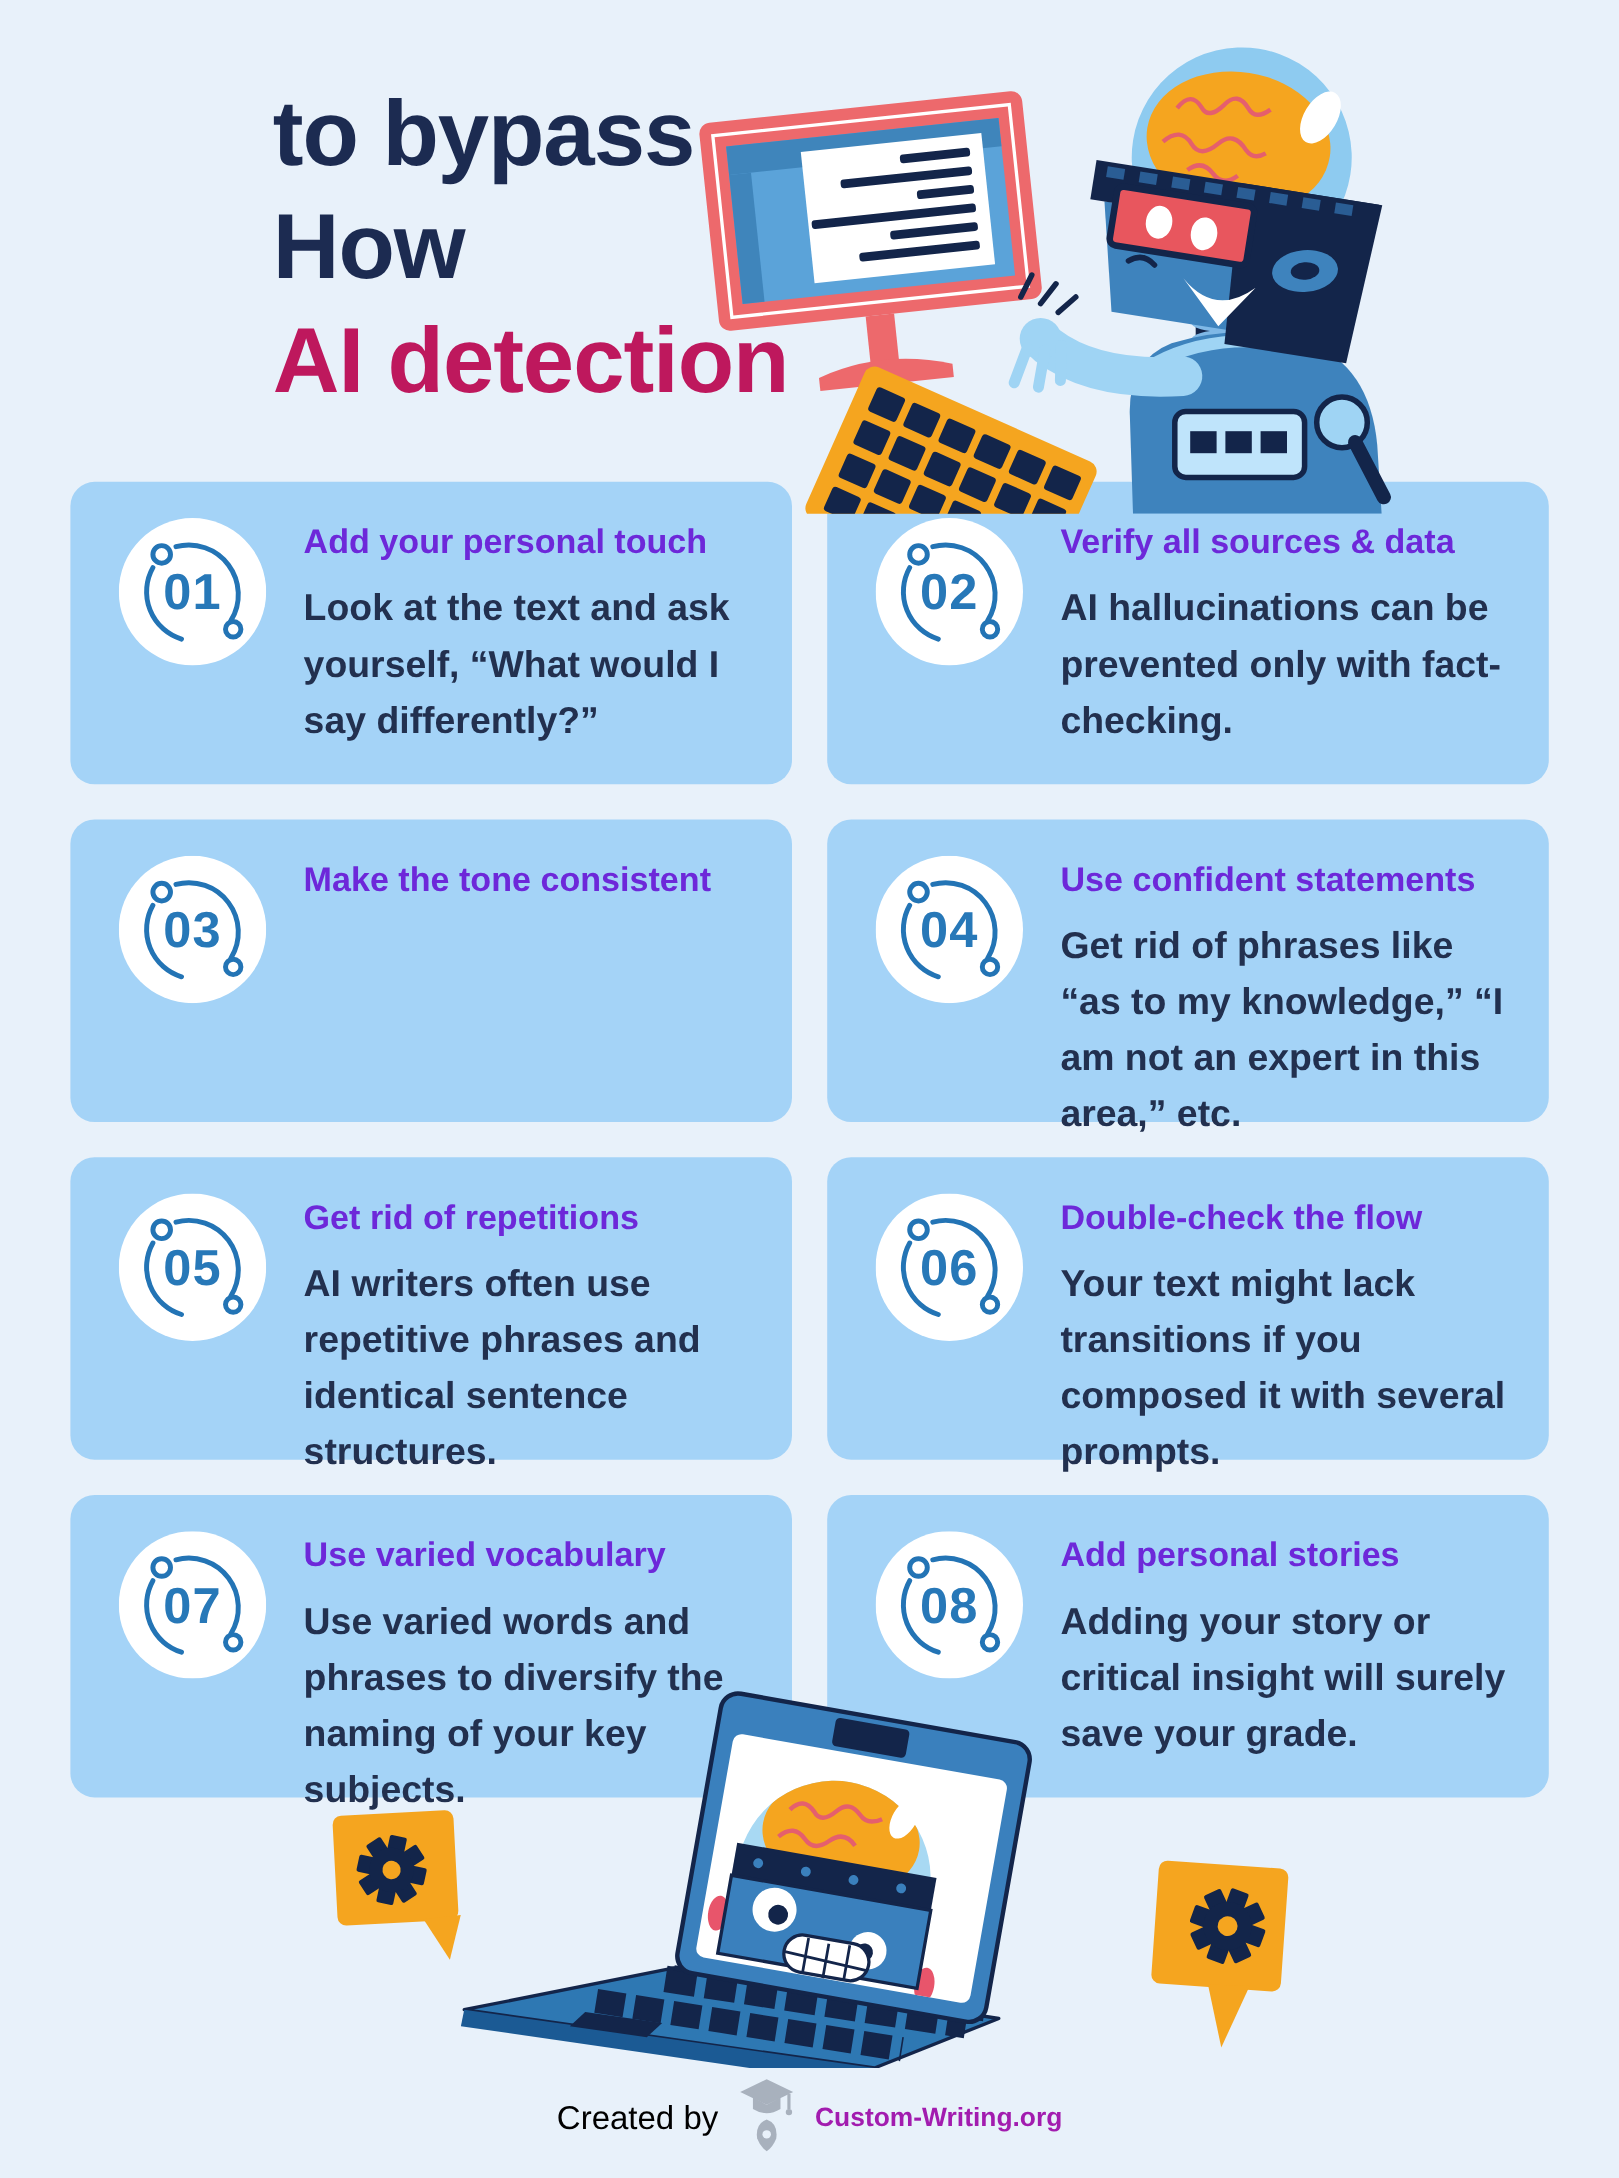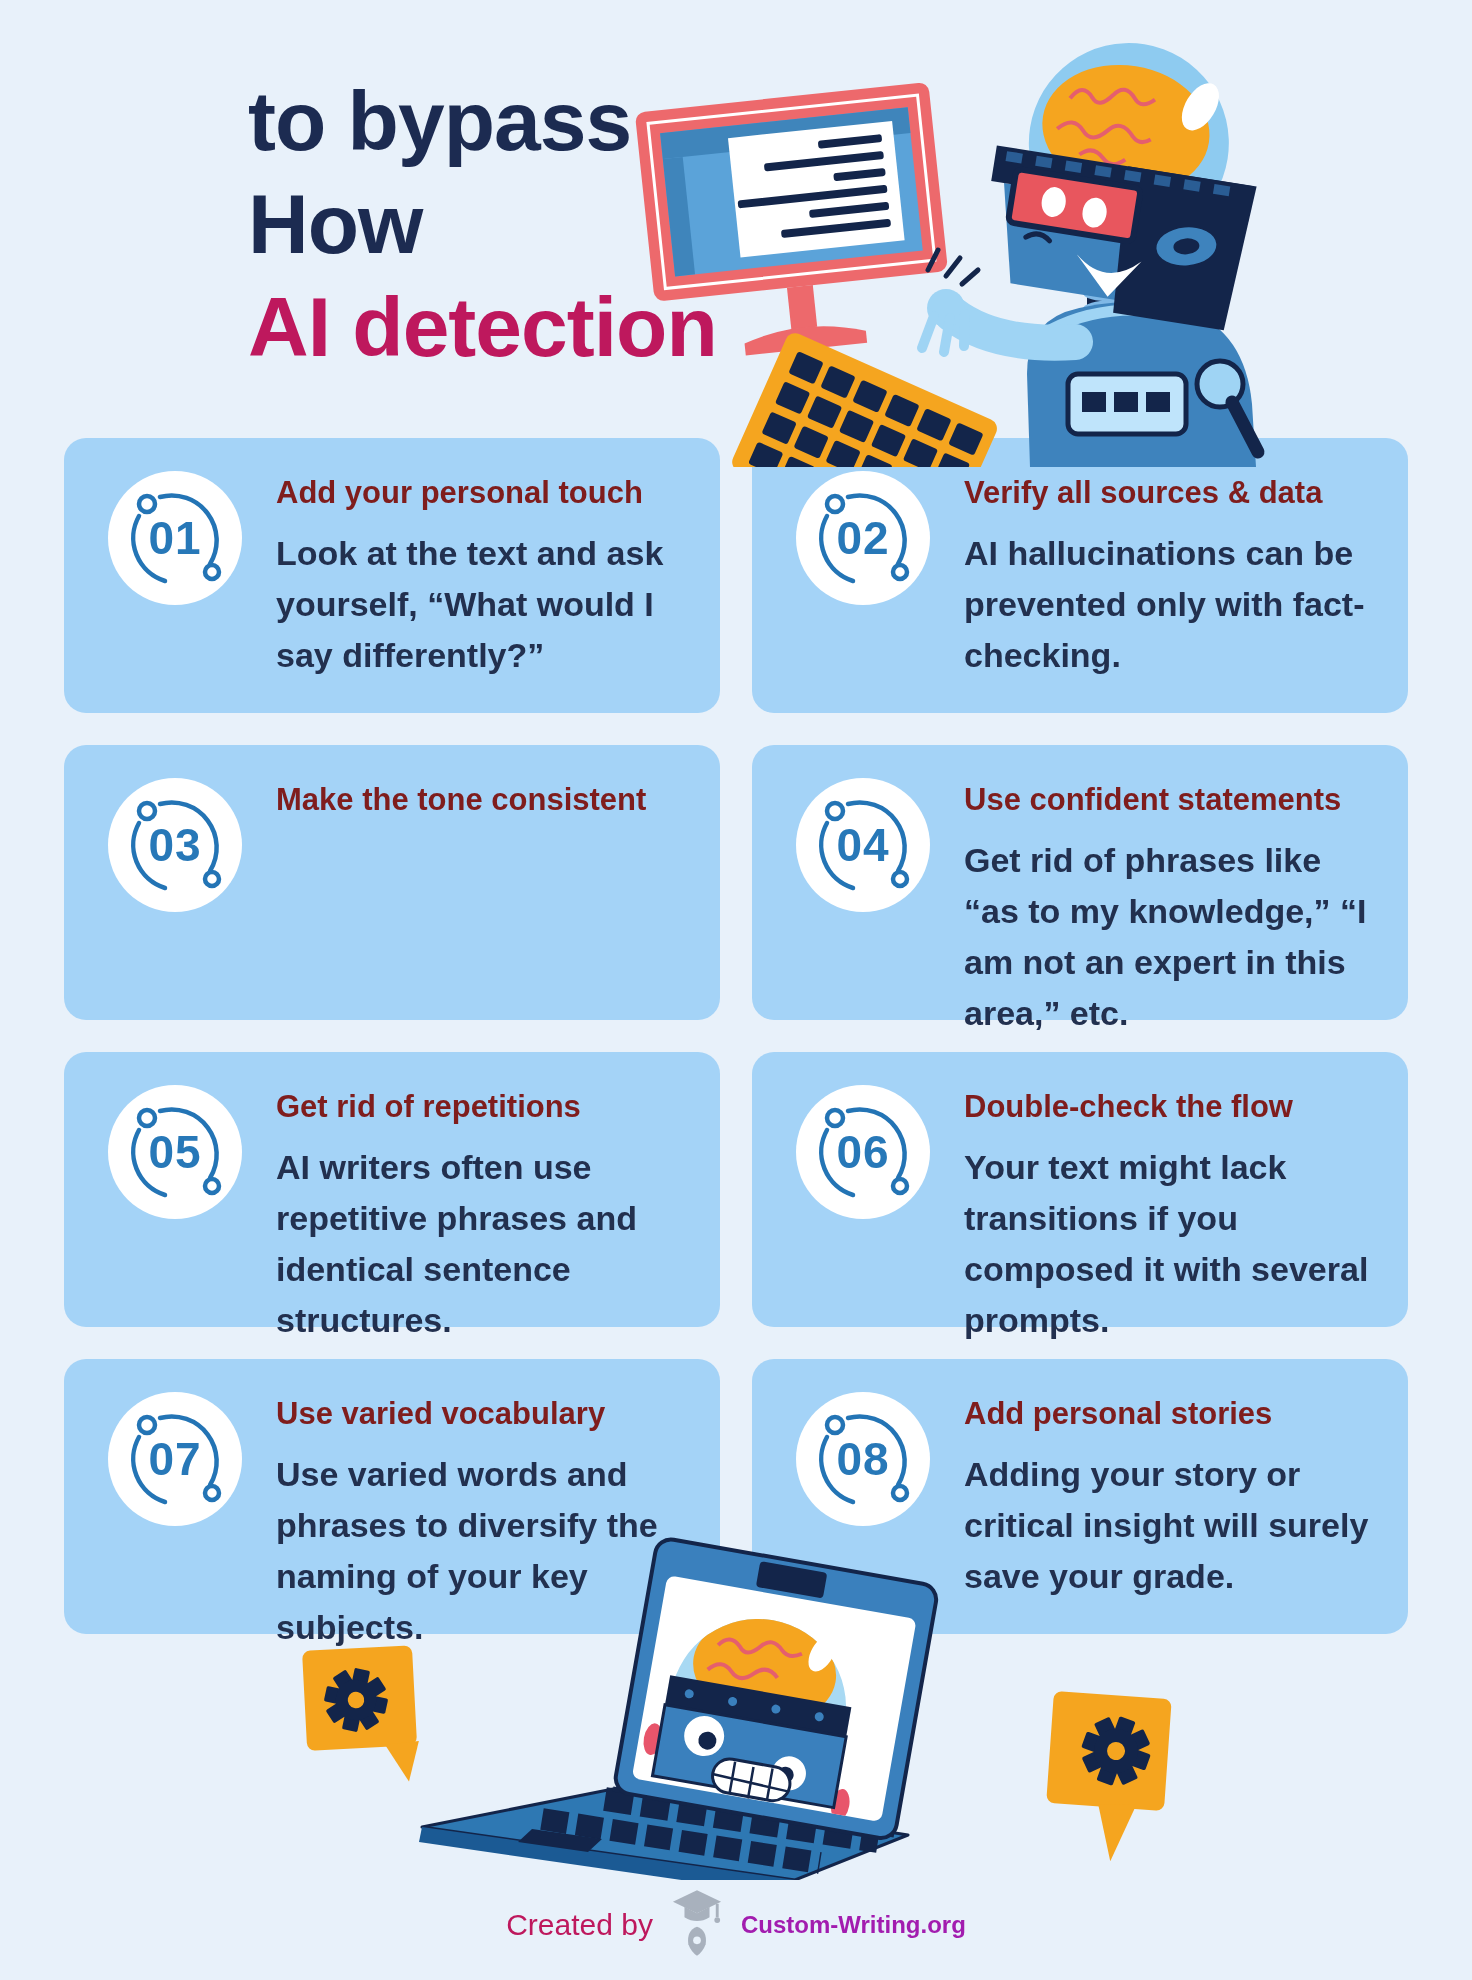--- a/index.html
+++ b/index.html
@@ -20,31 +20,31 @@
     display:grid;grid-template-columns:656px 656px;grid-auto-rows:275px;
     column-gap:32px;row-gap:32px;z-index:1;
   }
   .card{position:relative;background:#a4d3f7;border-radius:22px;}
   .badge{position:absolute;left:44px;top:33px;width:134px;height:134px;}
   .badge-bg{fill:#ffffff;}
   .badge-arc{fill:none;stroke:#2374b5;stroke-width:4.5;stroke-linecap:round;}
   .badge-node{fill:#ffffff;stroke:#2374b5;stroke-width:4.5;}
   .badge-num{fill:#2778b8;font-size:46px;font-weight:600;letter-spacing:1px;font-family:"Liberation Sans",sans-serif;}
   .card-content{position:absolute;left:212px;top:34px;width:420px;}
-  .card-title{margin:0 0 14px 0;font-size:31px;font-weight:bold;color:#7f1d1d;line-height:42px;}
+  .card-title{margin:0 0 14px 0;font-size:31px;font-weight:bold;color:#6d28d9;line-height:42px;}
   .card-body{margin:0;font-size:34px;font-weight:700;color:#22304f;line-height:51px;}
   
   .illus-top{position:absolute;left:490px;top:12px;width:800px;height:455px;z-index:2;}
   .illus-bottom{position:absolute;left:260px;top:1365px;width:920px;height:515px;z-index:2;}
   
   .footer{
     position:absolute;left:0;top:1888px;width:1472px;
     display:flex;justify-content:center;align-items:center;gap:18px;z-index:1;
   }
-  .footer-created{font-size:30px;color:#be185d;}
+  .footer-created{font-size:30px;color:#000000;}
   .footer-brand{font-size:24px;font-weight:bold;color:#a21caf;}
 </style>
 </head>
 <body>
 
 <div class="page">
 
   <div class="title-block">
     <div class="title-line">to bypass</div>
     <div class="title-line">How</div>

